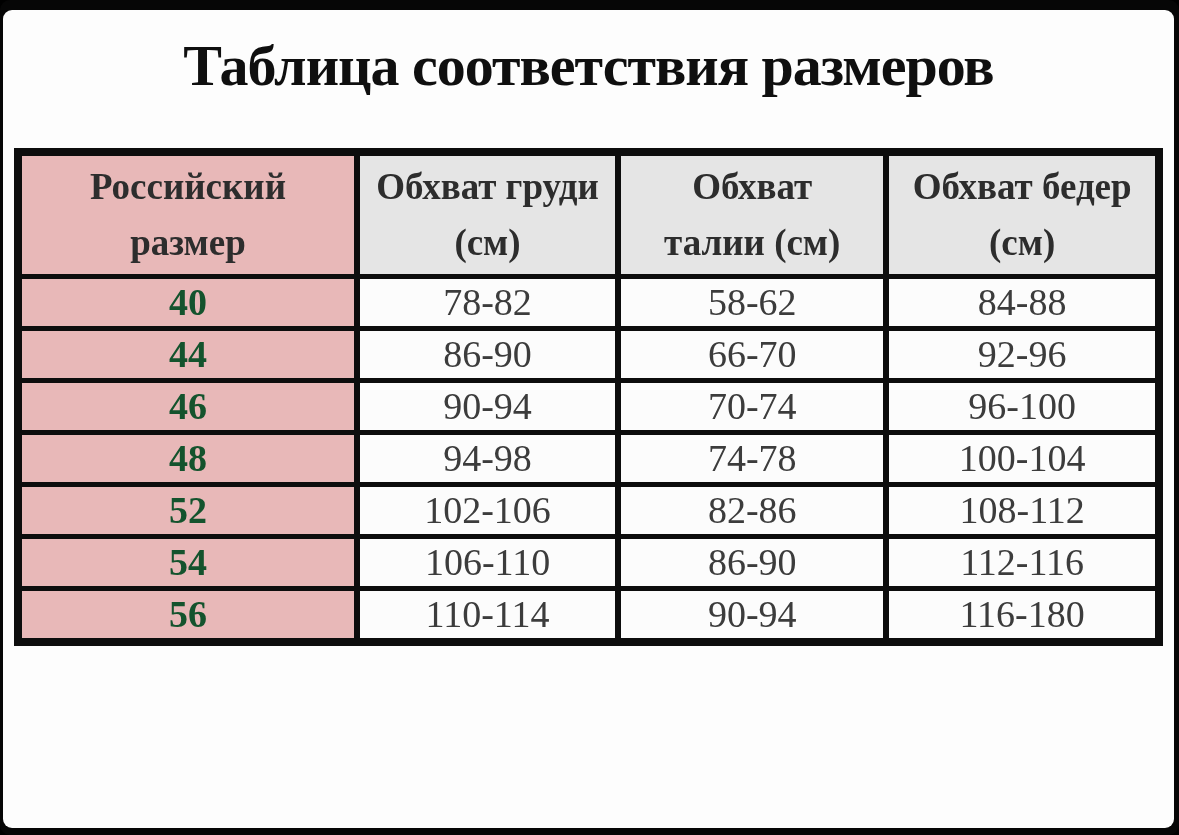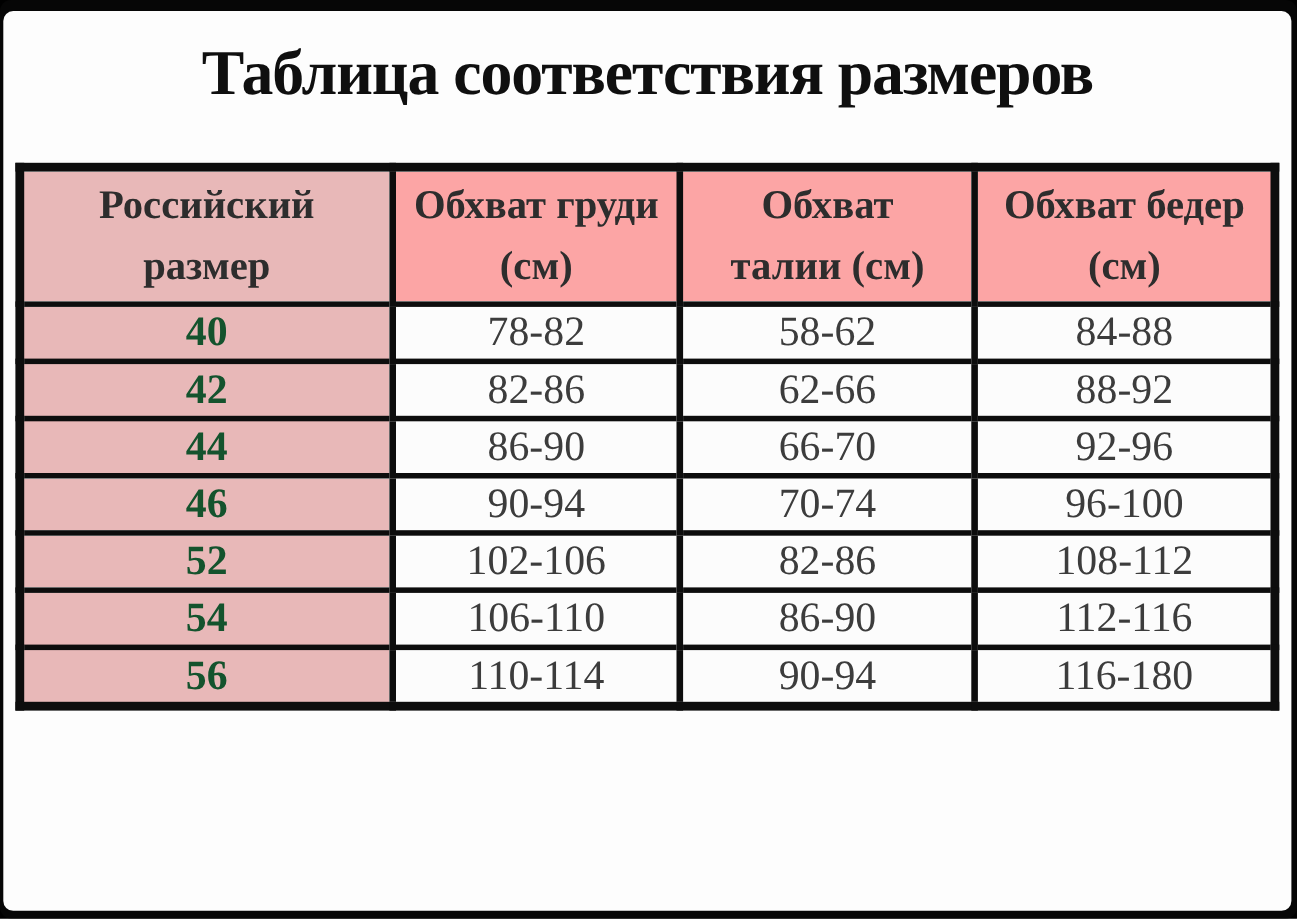--- a/index.html
+++ b/index.html
@@ -53,21 +53,21 @@
     vertical-align: middle;
     padding: 0;
     overflow: hidden;
   }
   table.size-table th {
     height: 118px;
     font-size: 37px;
     font-weight: bold;
     color: #2d2d2d;
     line-height: 1.5;
-    background: #fca5a5;
+    background: #e5e5e5;
   }
   table.size-table th.size-col {
     background: #e8b8b8;
   }
   .hline {
     display: block;
     white-space: nowrap;
   }
   table.size-table td {
     height: 47px;
@@ -120,36 +120,36 @@
         </tr>
       </thead>
       <tbody>
           <tr>
             <td class="size-col">40</td>
             <td>78-82</td>
             <td>58-62</td>
             <td>84-88</td>
           </tr>
           <tr>
-            <td class="size-col">42</td>
-            <td>82-86</td>
-            <td>62-66</td>
-            <td>88-92</td>
-          </tr>
-          <tr>
             <td class="size-col">44</td>
             <td>86-90</td>
             <td>66-70</td>
             <td>92-96</td>
           </tr>
           <tr>
             <td class="size-col">46</td>
             <td>90-94</td>
             <td>70-74</td>
             <td>96-100</td>
+          </tr>
+          <tr>
+            <td class="size-col">48</td>
+            <td>94-98</td>
+            <td>74-78</td>
+            <td>100-104</td>
           </tr>
           <tr>
             <td class="size-col">52</td>
             <td>102-106</td>
             <td>82-86</td>
             <td>108-112</td>
           </tr>
           <tr>
             <td class="size-col">54</td>
             <td>106-110</td>

